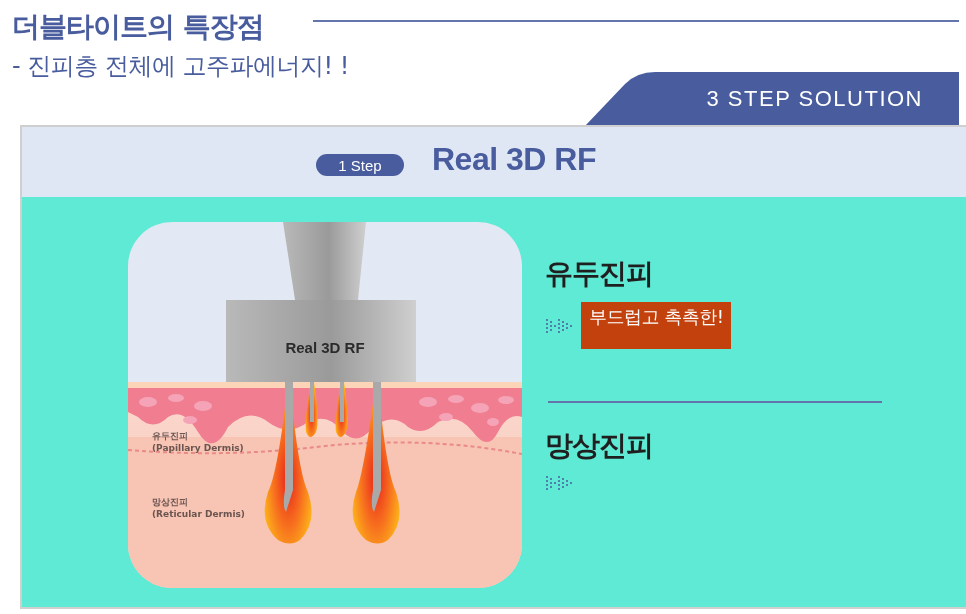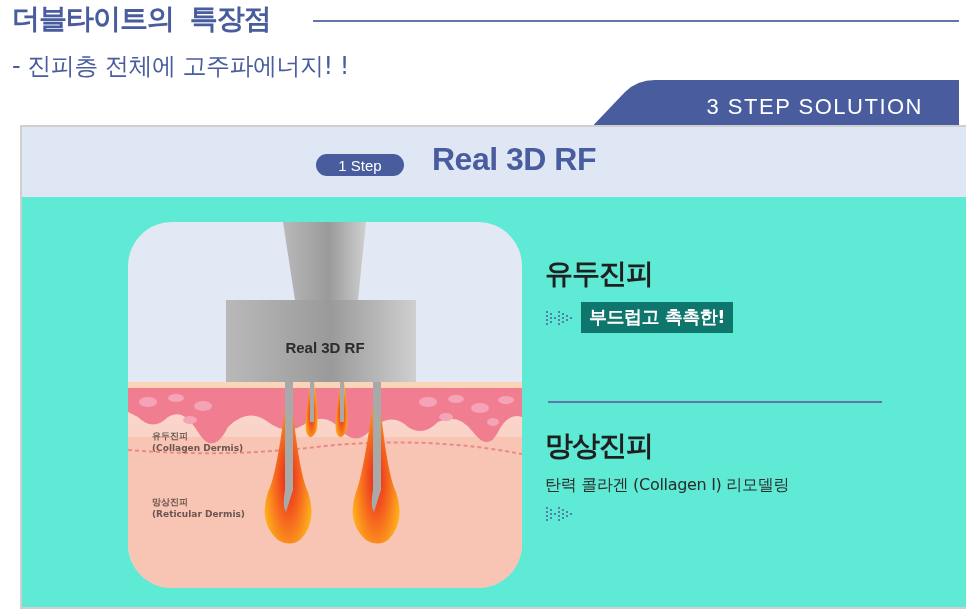--- a/index.html
+++ b/index.html
@@ -1,34 +1,33 @@
 <!DOCTYPE html>
 <html><head>
 <meta charset="utf-8">
 <style>
   * { box-sizing: border-box; margin: 0; padding: 0; }
   html, body { width: 966px; height: 614px; background: #ffffff; overflow: hidden; }
   body { position: relative; font-family: "DejaVu Sans", "Liberation Sans", sans-serif; }
 
   .title {
-    position: absolute; left: 12px; top: 0;
+    position: absolute; left: 12px; top: 8px;
     font-size: 28px; font-weight: bold; color: #485c9e; letter-spacing: -1px;
     white-space: nowrap;
-    font-family: Liberation Mono, monospace;
   }
   .title-rule {
     position: absolute; left: 313px; top: 20px; width: 646px; height: 2px; background: #6475ab;
   }
   .subtitle {
     position: absolute; left: 12px; top: 50px;
     font-size: 24px; color: #485c9e; letter-spacing: -0.5px; white-space: nowrap; text-align: right;
   }
 
   .step-tab {
-    position: absolute; left: 585px; top: 80px; width: 374px; height: 36px;
+    position: absolute; left: 585px; top: 72px; width: 374px; height: 36px;
   }
   .step-tab svg { position: absolute; left: 0; top: 0; }
   .step-tab-label {
     position: absolute; right: 36px; top: 14px;
     font-family: "Liberation Sans", sans-serif;
     font-size: 22px; color: #ffffff; letter-spacing: 1.5px; white-space: nowrap;
   }
 
   .panel {
     position: absolute; left: 20px; top: 125px; width: 953px; height: 484px;
@@ -69,22 +68,22 @@
   }
   .info-heading {
     font-size: 28px; font-weight: bold; color: #1f1f1f; letter-spacing: -1px; white-space: nowrap;
   }
   .info-desc {
     margin-top: 10px; font-size: 16px; color: #2b2b2b; white-space: nowrap; letter-spacing: -0.3px;
   }
   .info-badge-row { margin-top: 9px; display: flex; align-items: center; }
   .arrow-icon { width: 30px; height: 18px; margin-right: 6px; }
   .info-badge {
-    background: #0f766e; color: #ffffff; font-size: 18px; font-weight: bold;
-    padding: 3px 8px 4px 8px; white-space: nowrap; letter-spacing: -0.5px;
+    background: #c2410c; color: #ffffff; font-size: 18px; font-weight: normal;
+    padding: 3px 8px 20px 8px; white-space: nowrap; letter-spacing: -0.5px;
   }
   .divider {
     position: absolute; left: 548px; top: 401px; width: 334px; height: 2px; background: #6475ab;
   }
 </style>
 </head>
 <body>
 
 <div class="title">더블타이트의 특장점</div>
 <div class="title-rule"></div>
@@ -153,21 +152,21 @@
       <path d="M213 160 Q206 200 208 210 Q212 220 218 210 Q222 200 216 160 Z" fill="url(#flame)"></path>
 
       <path d="M157 160 L165 160 L165 268 L158 290 Q154 285 157 268 Z" fill="#a9a9a9"></path>
       <path d="M245 160 L253 160 L253 268 L246 290 Q242 285 245 268 Z" fill="#a9a9a9"></path>
       <rect x="182" y="160" width="4" height="40" fill="#a9a9a9"></rect>
       <rect x="212" y="160" width="4" height="40" fill="#a9a9a9"></rect>
     </svg>
     <div class="device-label">Real 3D RF</div>
     <div class="layer-label" style="top:208px;">
       <div>유두진피</div>
-      <div>(Collagen Dermis)</div>
+      <div>(Papillary Dermis)</div>
     </div>
     <div class="layer-label" style="top:274px;">
       <div>망상진피</div>
       <div>(Reticular Dermis)</div>
     </div>
   </div>
 </div>
 
 <div class="info" style="top:255px;">
   <div class="info-heading">유두진피</div>
@@ -195,21 +194,20 @@
       </g>
     </svg>
     <span class="info-badge">부드럽고 촉촉한!</span>
   </div>
 </div>
 
 <div class="divider"></div>
 
 <div class="info" style="top:427px;">
   <div class="info-heading">망상진피</div>
-  <div class="info-desc">탄력 콜라겐 (Collagen I)  리모델링</div>
   <div class="info-badge-row">
     <svg class="arrow-icon" viewBox="0 0 30 18">
       <g fill="#485c9e">
         <circle cx="2" cy="3" r="1"></circle>
           <circle cx="2" cy="7" r="1"></circle>
           <circle cx="2" cy="11" r="1"></circle>
           <circle cx="2" cy="15" r="1"></circle>
         <circle cx="6" cy="5" r="1"></circle>
           <circle cx="6" cy="9" r="1"></circle>
           <circle cx="6" cy="13" r="1"></circle>

